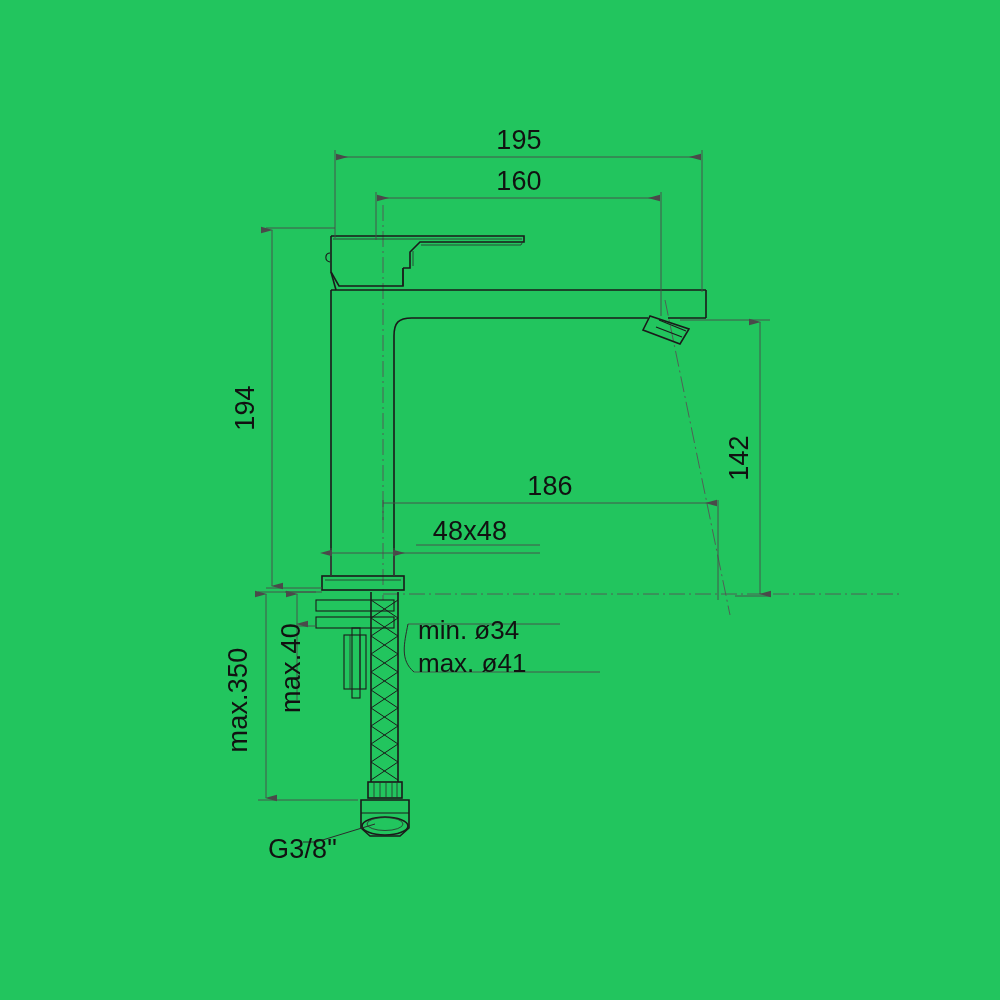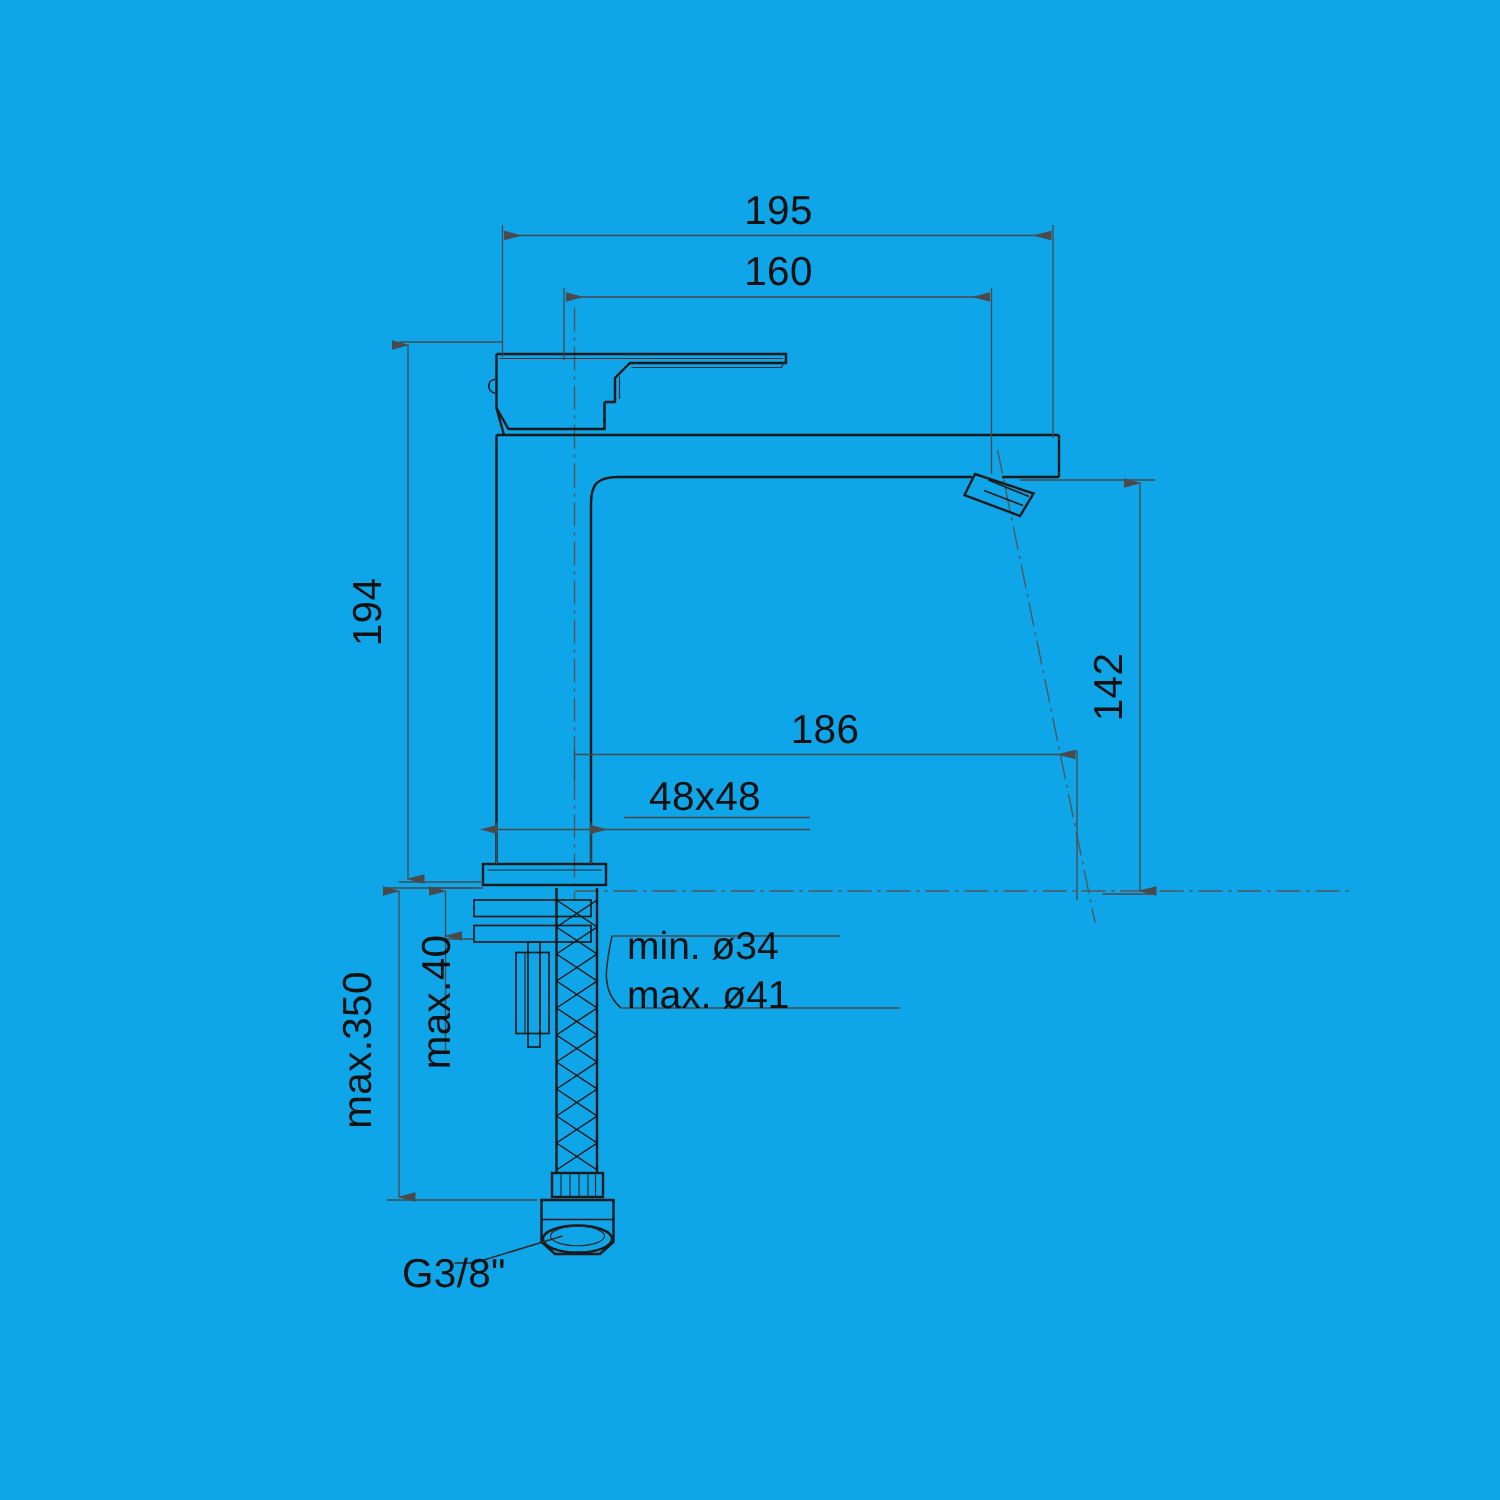--- a/index.html
+++ b/index.html
@@ -11,21 +11,21 @@
   body {
     width: 1000px;
     height: 1000px;
     overflow: hidden;
     font-family: "Liberation Sans", sans-serif;
   }
   #drawing-root {
     position: relative;
     width: 1000px;
     height: 1000px;
-    background: #0ea5e9;
+    background: #22c55e;
   }
   svg#tech-drawing {
     display: block;
     width: 1000px;
     height: 1000px;
   }
   .outline {
     fill: none;
     stroke: #1a1a1a;
     stroke-width: 1.6;

